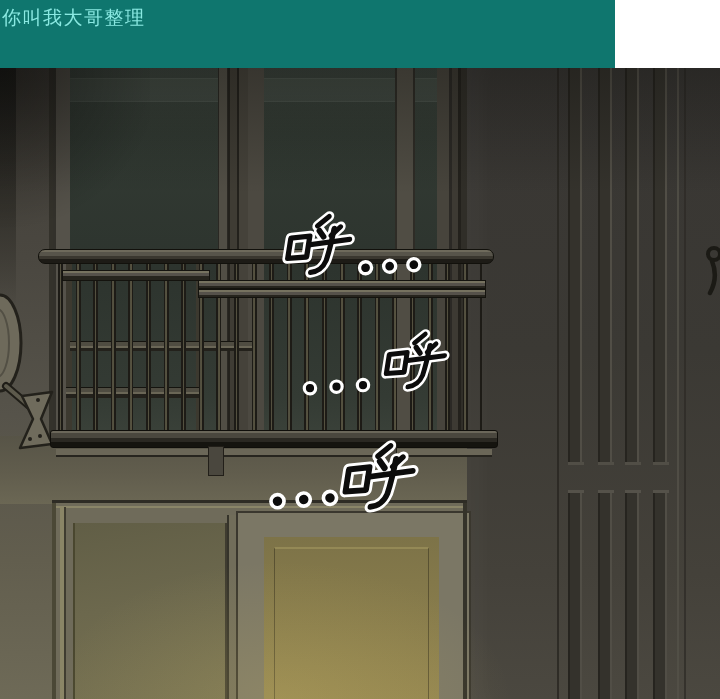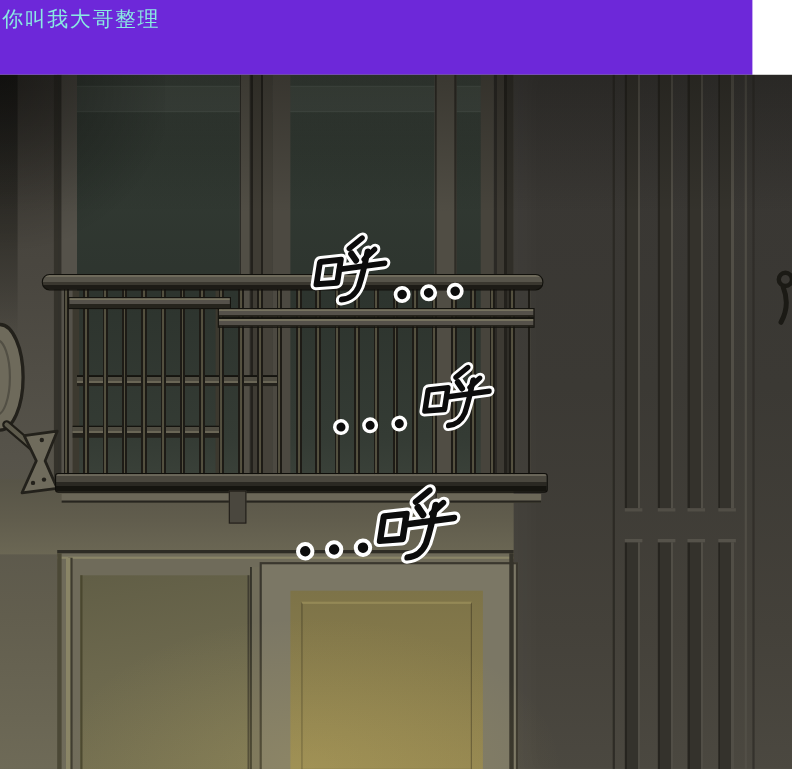--- a/index.html
+++ b/index.html
@@ -2,21 +2,21 @@
 <html><head>
 <meta charset="utf-8">
 <style>
   html,body{margin:0;padding:0;background:#ffffff;}
   #stage{position:relative;width:720px;height:699px;overflow:hidden;background:#ffffff;
          font-family:"Liberation Sans",sans-serif;}
   .abs{position:absolute;}
   .sr-only{position:absolute;width:1px;height:1px;overflow:hidden;clip:rect(0 0 0 0);white-space:nowrap;}
 
   
-  #header{left:0;top:0;width:684px;height:68px;background:#6d28d9;}
+  #header{left:0;top:0;width:615px;height:68px;background:#0f766e;}
   #credit{left:2px;top:5px;font-family:"Liberation Serif",serif;font-size:19px;
           letter-spacing:1.5px;color:#8ae9e2;font-weight:500;}
 
   
   #panel{left:0;top:68px;width:720px;height:631px;overflow:hidden;background:#4e4b43;}
 
   
   .left-wall{left:0;top:0;width:62px;height:631px;z-index:1;
     background:linear-gradient(180deg,#403d37 0%,#4a4740 30%,#56534a 55%,#625e4e 78%,#6e6a57 100%);}
   .left-dark-strip{left:0;top:0;width:16px;height:240px;z-index:1;

